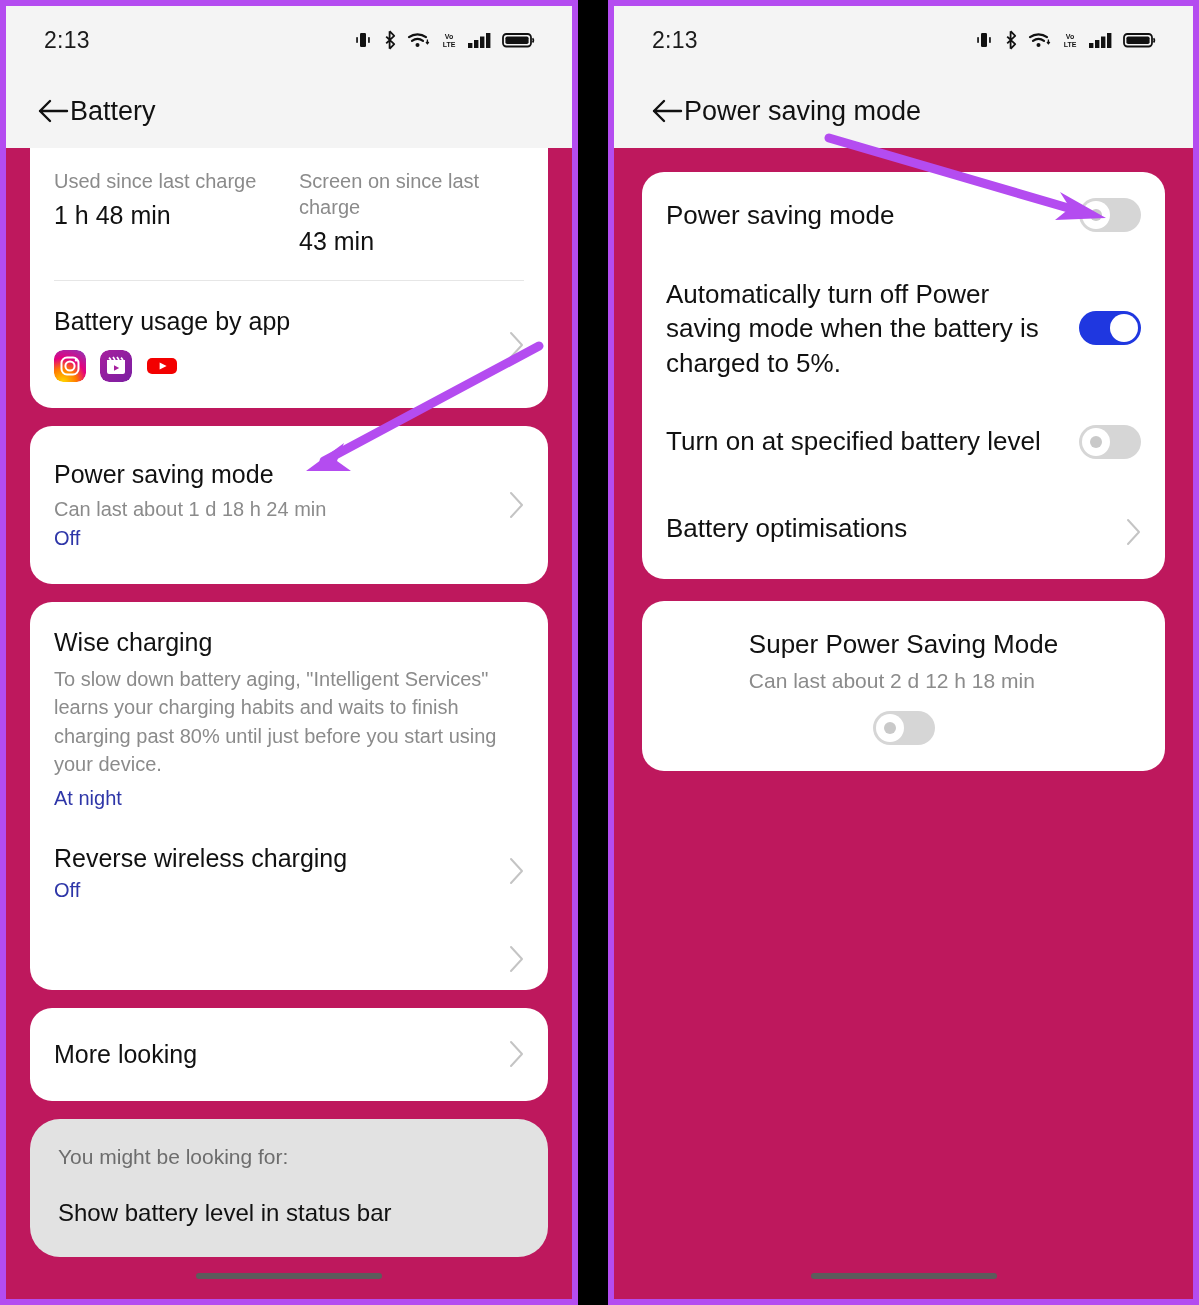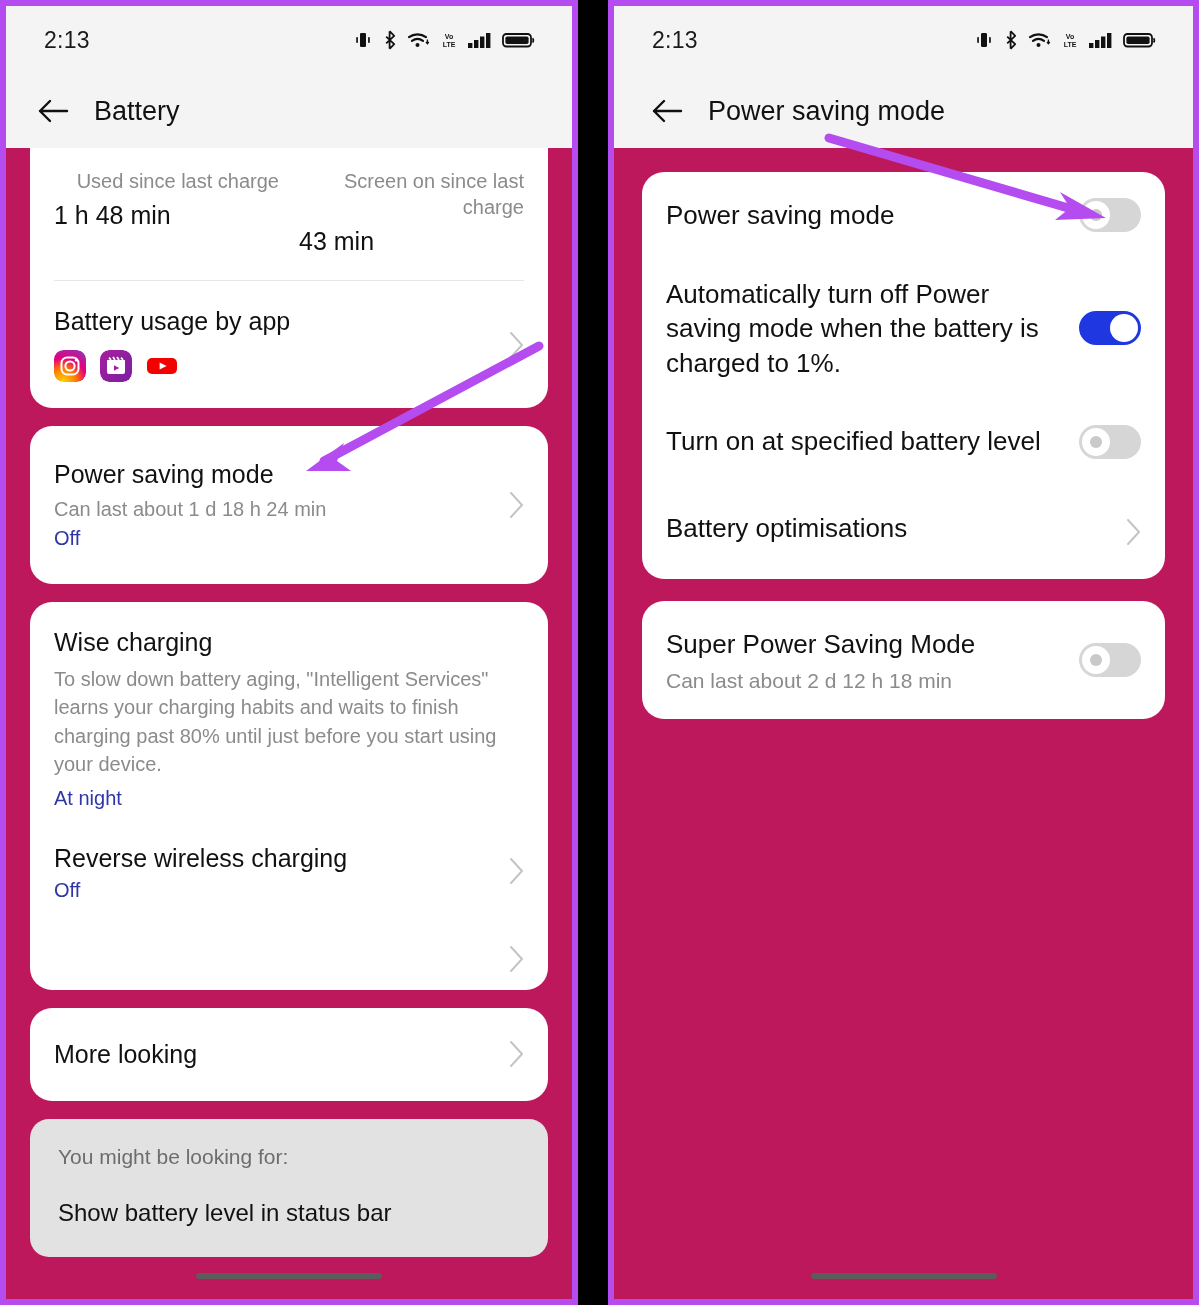--- a/index.html
+++ b/index.html
@@ -39,42 +39,41 @@
   .sysicons { display: flex; align-items: center; gap: 9px; }
   .sysicons svg { display: block; }
 
   
   .appbar {
     height: 74px;
     display: flex;
     align-items: center;
     padding-left: 30px;
     background: #f4f4f4;
-    gap: 24px;
   }
   .back-arrow { width: 34px; height: 30px; flex: none; }
   .appbar-title { font-size: 27px; color: #111; }
   #phone-right .appbar { padding-left: 36px; }
 
   
   .content { position: relative; padding: 0 24px; }
   #phone-right .content { padding: 0 28px; }
 
   .card {
     background: #fff;
     border-radius: 22px;
     margin-bottom: 18px;
   }
   .card.cut-top { border-radius: 0 0 22px 22px; }
 
   
   .stats { display: flex; padding: 20px 24px 0 24px; }
   .stats .col { flex: 1; }
   .stats .col:nth-child(2) { padding-left: 20px; }
-  .stat-label { font-size: 20px; color: #8b8b8b; line-height: 1.3; text-align: right; }
+  .stat-label { font-size: 20px; color: #8b8b8b; line-height: 1.3; }
   .stat-value { font-size: 25px; color: #111; margin-top: 7px; }
   .stats-divider {
     height: 1px; background: #e6e6e6; margin: 24px 24px 0 24px;
   }
 
   
   .row {
     position: relative;
     padding: 26px 60px 26px 24px;
   }
@@ -93,21 +92,21 @@
   .wise { padding: 26px 24px 4px 24px; }
   .wise-title { font-size: 25px; color: #111; }
   .wise-desc {
     font-size: 20px; color: #8b8b8b; line-height: 1.42; margin-top: 8px;
   }
   .wise-link { font-size: 20px; color: #2e36a8; margin-top: 8px; }
 
   
   .suggest {
     background: #e2e2e2;
-    border-radius: 19px;
+    border-radius: 30px;
     padding: 26px 28px 30px 28px;
   }
   .suggest-label { font-size: 21px; color: #6d6d6d; }
   .suggest-item  { font-size: 24px; color: #111; margin-top: 30px; }
 
   
   .srow {
     display: flex; align-items: center;
     padding: 22px 24px;
     gap: 18px;
@@ -364,21 +363,21 @@
           <div class="srow-text">
             <div class="srow-title">Power saving mode</div>
           </div>
           <div class="toggle">
             <div class="knob"></div>
           </div>
         </div>
 
         <div class="srow" style="padding:18px 24px;">
           <div class="srow-text">
-            <div class="srow-title">Automatically turn off Power saving mode when the battery is charged to 1%.</div>
+            <div class="srow-title">Automatically turn off Power saving mode when the battery is charged to 5%.</div>
           </div>
           <div class="toggle on">
             <div class="knob"></div>
           </div>
         </div>
 
         <div class="srow" style="padding:26px 24px;">
           <div class="srow-text">
             <div class="srow-title">Turn on at specified battery level</div>
           </div>
@@ -391,21 +390,21 @@
           <div class="srow-text">
             <div class="srow-title">Battery optimisations</div>
           </div>
           <svg class="chev" viewBox="0 0 18 30">
             <path d="M3 3l11 12L3 27" stroke="#c4c4c4" stroke-width="2" fill="none" stroke-linecap="round" stroke-linejoin="round"></path>
           </svg>
         </div>
       </div>
 
       <div class="card" style="margin-top:22px;">
-        <div class="srow" style="padding:26px 24px;">
+        <div class="srow" style="padding:26px 24px;flex-direction:column;">
           <div class="srow-text">
             <div class="srow-title">Super Power Saving Mode</div>
             <div class="srow-sub">Can last about 2 d 12 h 18 min</div>
           </div>
           <div class="toggle">
             <div class="knob"></div>
           </div>
         </div>
       </div>
     </div>

